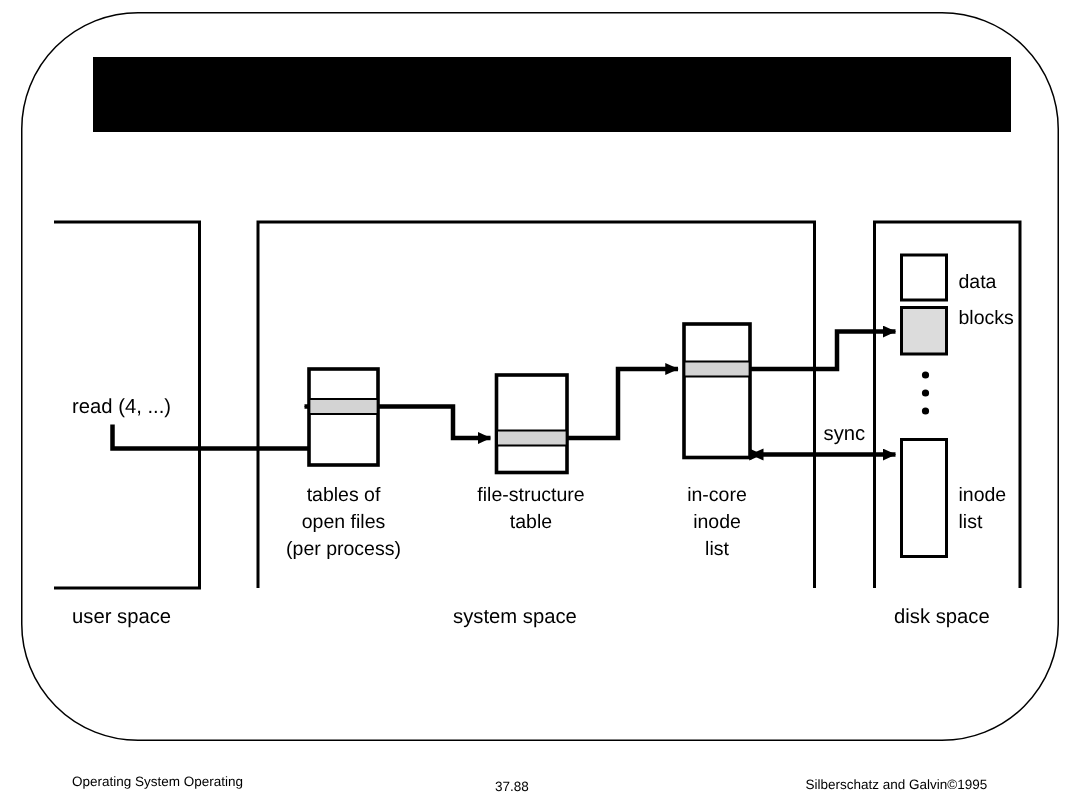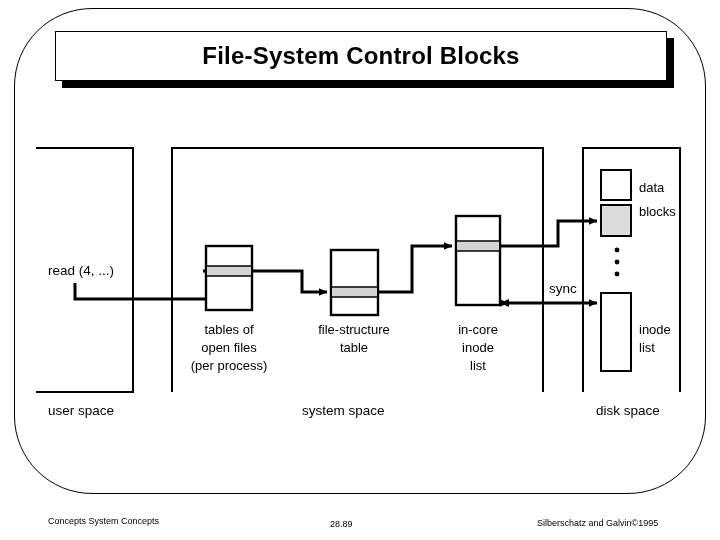--- a/index.html
+++ b/index.html
@@ -85,23 +85,20 @@
   .footer-right { left: 537px; top: 518px; }
 </style>
 </head>
 <body>
 
 <div id="slide">
 
   <div class="page-frame"></div>
 
   <div class="title-shadow"></div>
-  <div class="title-box">
-    <span class="title-text">File-System Control Blocks</span>
-  </div>
 
   <svg id="diagram" viewBox="0 0 720 540">
     <defs>
       <marker id="arrowhead" markerWidth="9" markerHeight="8" refX="8.5" refY="4" orient="auto" markerUnits="userSpaceOnUse">
         <path d="M0,0 L9,4 L0,8 z" fill="#000"></path>
       </marker>
     </defs>
 
     <g>
       <path d="M36,148 L133,148 L133,392 L36,392" fill="none" stroke="#000" stroke-width="2"></path>
@@ -206,17 +203,17 @@
     <g>
       <text x="639" y="334" font-family="Liberation Sans, sans-serif" font-size="13" fill="#000">inode</text>
       <text x="639" y="352" font-family="Liberation Sans, sans-serif" font-size="13" fill="#000">list</text>
     </g>
 
     <text x="48" y="415" font-family="Liberation Sans, sans-serif" font-size="13.5" fill="#000">user space</text>
     <text x="302" y="415" font-family="Liberation Sans, sans-serif" font-size="13.5" fill="#000">system space</text>
     <text x="596" y="415" font-family="Liberation Sans, sans-serif" font-size="13.5" fill="#000">disk space</text>
   </svg>
 
-  <div class="footer-line footer-left">Concepts System Concepts</div>
-  <div class="footer-line footer-mid">28.89</div>
+  <div class="footer-line footer-left">Operating System Operating</div>
+  <div class="footer-line footer-mid">37.88</div>
   <div class="footer-line footer-right">Silberschatz and Galvin©1995</div>
 
 </div>
 
 </body></html>

